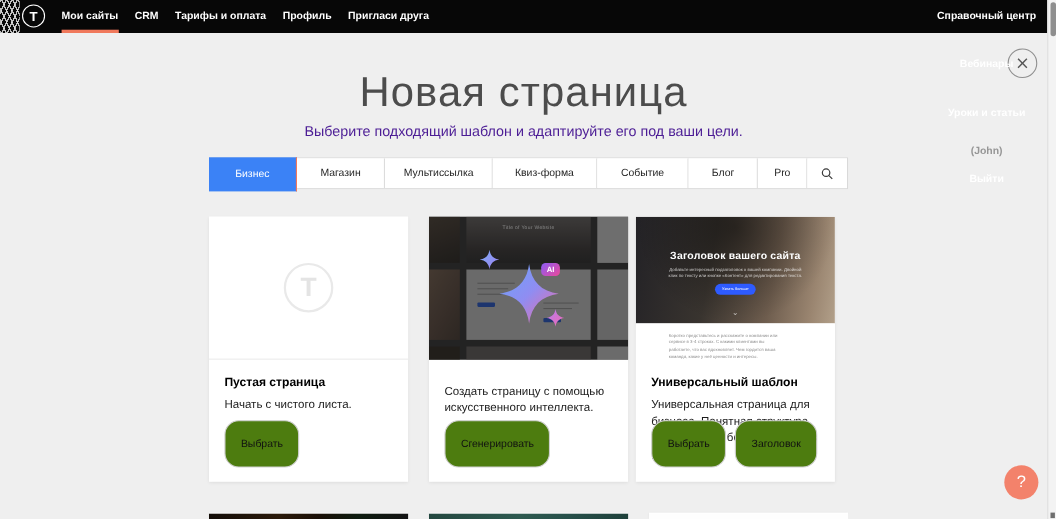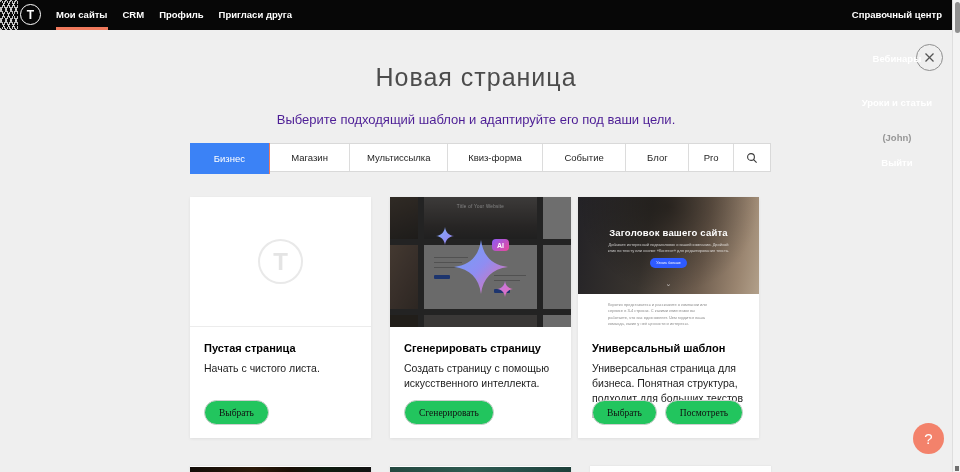--- a/index.html
+++ b/index.html
@@ -62,21 +62,21 @@
 
   
   .close-btn {
     position:absolute; left:916px; top:44px; width:27px; height:27px;
     border:1.4px solid #8f8f8f; border-radius:50%; background:transparent;
     display:flex; align-items:center; justify-content:center; cursor:pointer;
   }
   .close-btn svg { display:block; }
   .page-title {
     position:absolute; top:63px; left:0; width:952px;
-    text-align:center; font-size:25px; font-weight:300;
+    text-align:center; font-size:38px; font-weight:300;
     color:#4c4c4c; letter-spacing:1px;
   }
   .page-subtitle {
     position:absolute; top:112px; left:0; width:952px;
     text-align:center; font-size:13px; color:#4c1d95;
   }
 
   
   .tabbar {
     position:absolute; left:190px; top:143px; width:581px; height:29px;
@@ -96,23 +96,23 @@
     position:absolute; top:197px; width:181px; height:241px;
     background:#fff; box-shadow:0 1px 3px rgba(0,0,0,.07); cursor:pointer;
   }
   .card1 { left:190px; } .card2 { left:390px; } .card3 { left:578px; }
 
   .card-info { position:absolute; left:0; top:130px; width:181px; height:111px; padding:15px 14px 0; }
   .card-title { font-size:11px; font-weight:bold; color:#000; }
   .card-desc  { margin-top:7px; font-size:10.5px; line-height:1.45; color:#1c1c1c; }
   .card-buttons { position:absolute; left:14px; bottom:13px; display:flex; gap:8px; }
   .pill-btn {
-    height:25px; padding:0 14px; background:#22c55e;
+    height:43px; padding:0 14px; background:#4d7c0f;
     border:1px solid #cfcfcf; border-radius:13px;
-    font-size:9.5px; color:#111; font-family:Liberation Serif, serif;
+    font-size:9.5px; color:#111; font-family:Liberation Sans, sans-serif;
     display:flex; align-items:center; cursor:pointer; white-space:nowrap;
   }
 
   
   .preview-blank {
     position:absolute; top:0; left:0; width:181px; height:130px;
     border-bottom:1px solid #ececec;
     display:flex; align-items:center; justify-content:center; background:#fff;
   }
   .blank-logo {
@@ -200,20 +200,21 @@
 
 <div class="navbar">
   <div class="nav-pattern"></div>
   <div class="nav-logo">T</div>
   <div class="nav-left">
     <div class="nav-item active">
       <span>Мои сайты</span>
       <span class="underline"></span>
     </div>
     <div class="nav-item">CRM</div>
+    <div class="nav-item">Тарифы и оплата</div>
     <div class="nav-item">Профиль</div>
     <div class="nav-item">Пригласи друга</div>
   </div>
   <div class="nav-right">
     <div class="nav-item">Справочный центр</div>
     <div class="nav-item">Вебинары</div>
     <div class="nav-item">Уроки и статьи</div>
     <span class="nav-user">(John)</span>
     <span class="nav-logout">Выйти</span>
   </div>
@@ -311,21 +312,20 @@
           <stop offset="0" stop-color="#c briefly"></stop>
             <stop offset="0" stop-color="#b57cf0"></stop>
             <stop offset="1" stop-color="#f06bb0"></stop>
         </linearGradient>
       </defs>
       <path d="M32 0 C34.5 19 45 29.5 64 32 C45 34.5 34.5 45 32 64 C29.5 45 19 34.5 0 32 C19 29.5 29.5 19 32 0 Z" fill="url(#g3)"></path>
     </svg>
     <div class="ai-badge">AI</div>
   </div>
   <div class="card-info">
-    <div class="card-title">Сгенерировать страницу</div>
     <div class="card-desc">Создать страницу с помощью искусственного интеллекта.</div>
     <div class="card-buttons">
       <button class="pill-btn">Сгенерировать</button>
     </div>
   </div>
 </div>
 
 <div class="card card3">
   <div class="preview-universal">
     <div class="hero">
@@ -336,21 +336,21 @@
     </div>
     <div class="hero-text-strip">
       <div class="strip-paragraph">Коротко представьтесь и расскажите о компании или сервисе в 3-4 строках. С какими клиентами вы работаете, что вас вдохновляет. Чем гордится ваша команда, какие у неё ценности и интересы.</div>
     </div>
   </div>
   <div class="card-info">
     <div class="card-title">Универсальный шаблон</div>
     <div class="card-desc">Универсальная страница для бизнеса. Понятная структура, подходит для больших текстов и списков.</div>
     <div class="card-buttons">
       <button class="pill-btn">Выбрать</button>
-      <button class="pill-btn">Посмотреть</button>
+      <button class="pill-btn">Заголовок</button>
     </div>
   </div>
 </div>
 
 <div class="card-partial cp1">
     <div class="cp-img"></div>
   </div>
 <div class="card-partial cp2">
     <div class="cp-img"></div>
   </div>

